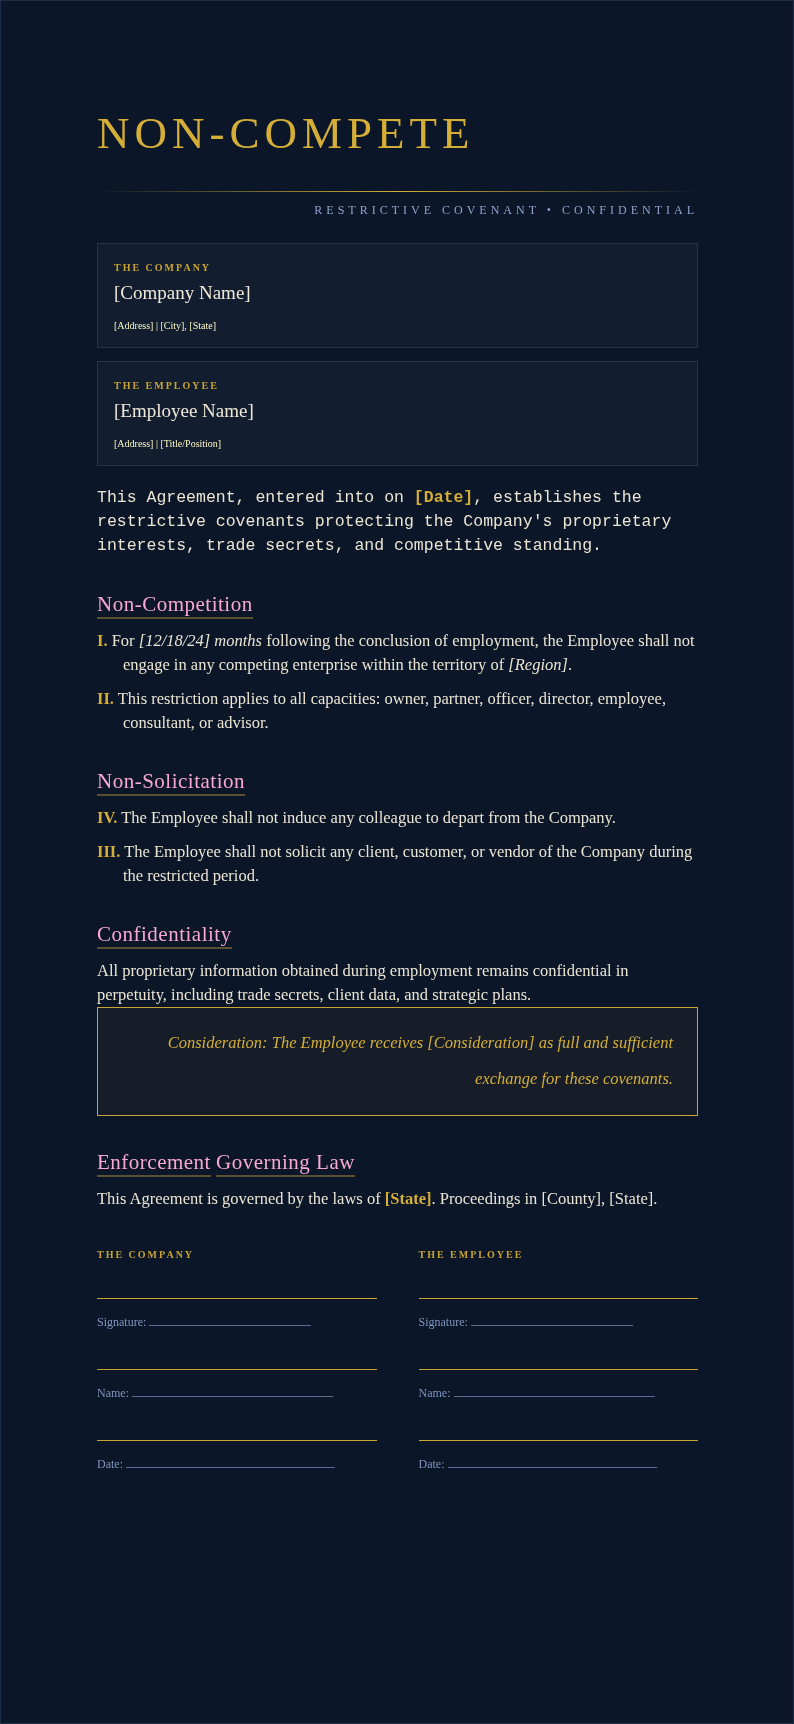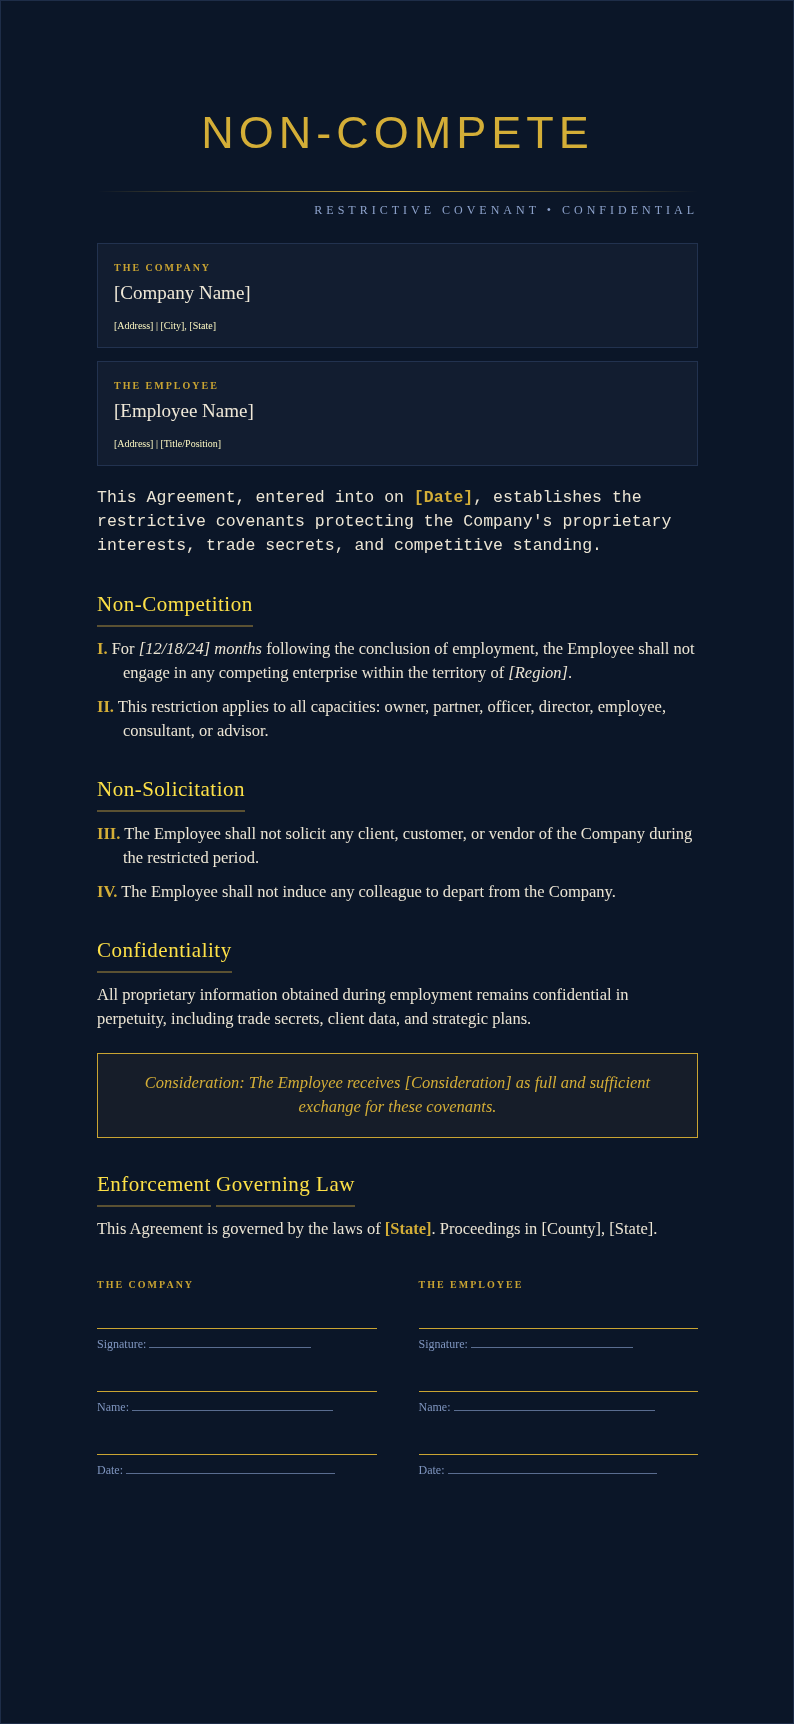--- a/index.html
+++ b/index.html
@@ -6,22 +6,21 @@
   html, body { width: 794px; height: 1724px; background: #0b1628; }
   body {
     font-family: "DejaVu Serif", "Liberation Serif", serif;
     color: #e8e1d0;
     border: 1px solid #1e2d48;
     position: relative;
   }
   .page { padding: 0 95px 0 96px; }
   .title {
     margin-top: 100px;
-    text-align: center;
-    font-family: Liberation Sans, sans-serif;
+    font-family: Liberation Serif, serif;
     color: #d4ae37;
     font-size: 45px;
     letter-spacing: 5px;
     line-height: 64px;
     font-weight: normal;
   }
   .title-rule {
     margin: 26px auto 0;
     width: 600px;
     height: 1px;
@@ -50,60 +49,59 @@
   .party-name { font-family: "Liberation Serif", serif; font-size: 19px; color: #f0e9d8; margin-top: 9px; }
   .party-meta { font-family: "Liberation Serif", serif; font-size: 10px; color: #fef9c3; margin-top: 16px; }
   .intro {
     margin-top: 20px;
     font-family: Liberation Mono, monospace;
     font-size: 16.5px; line-height: 24px; color: #ece5d4;
   }
   .gold-bold { color: #d4ae37; font-weight: bold; }
   h2 {
     font-family: "Liberation Serif", serif;
-    font-weight: normal; color: #fde047;
+    font-weight: normal; color: #f9a8d4;
     font-size: 21px; letter-spacing: 0.5px;
     display: inline-block;
     border-bottom: 2px solid #5b5132;
-    padding-bottom: 8px;
+    padding-bottom: 0;
     margin-top: 34px;
   }
   .clause {
     font-family: "Liberation Serif", serif;
     font-size: 16.5px; line-height: 24px; color: #ece5d4;
     padding-left: 26px; text-indent: -26px;
     margin-top: 10px;
   }
   .clause + .clause { }
   .num { color: #d4ae37; font-weight: bold; }
   .para {
     font-family: "Liberation Serif", serif;
     font-size: 16.5px; line-height: 24px; color: #ece5d4; margin-top: 10px;
   }
   .callout {
-    margin-top: 22px;
     border: 1px solid #c9a432;
     background: #161d29;
     padding: 17px 24px 18px;
-    text-align: center;
+    text-align: right;
     font-family: "Liberation Serif", serif;
     font-style: italic; color: #d4ae37;
-    font-size: 16.5px; line-height: 24px;
+    font-size: 16.5px; line-height: 36px;
   }
   .sigs { display: flex; gap: 42px; margin-top: 38px; }
   .sig-col { flex: 1; }
   .sig-label {
     font-family: "Liberation Serif", serif;
     font-size: 10px; letter-spacing: 2px; color: #c9a432; font-weight: bold;
   }
   .sig-line { border-bottom: 1px solid #c9a432; height: 0; margin-top: 39px; }
   .sig-line.first { margin-top: 38px; }
   .sig-field {
     font-family: "Liberation Serif", serif;
-    font-size: 12px; color: #7f95bf; margin-top: 8px;
+    font-size: 12px; color: #7f95bf; margin-top: 16px;
   }
   .sig-field .blank { display: inline-block; border-bottom: 1px solid #5a6d90; vertical-align: baseline; height: 10px; }
 </style>
 </head>
 <body>
 
 <div class="page">
   <h1 class="title">
     <span>NON-COMPETE</span><br>
   </h1>
@@ -121,22 +119,22 @@
     <div class="party-meta">[Address] | [Title/Position]</div>
   </div>
 
   <p class="intro"><span>This Agreement, entered into on </span><span class="gold-bold">[Date]</span><span>, establishes the restrictive covenants protecting the Company's proprietary interests, trade secrets, and competitive standing.</span></p>
 
   <h2>Non-Competition</h2>
   <p class="clause"><span class="num">I.</span><span> For </span><em>[12/18/24] months</em><span> following the conclusion of employment, the Employee shall not engage in any competing enterprise within the territory of </span><em>[Region]</em><span>.</span></p>
   <p class="clause"><span class="num">II.</span><span> This restriction applies to all capacities: owner, partner, officer, director, employee, consultant, or advisor.</span></p>
 
   <h2>Non-Solicitation</h2>
+  <p class="clause"><span class="num">IV.</span><span> The Employee shall not induce any colleague to depart from the Company.</span></p>
   <p class="clause"><span class="num">III.</span><span> The Employee shall not solicit any client, customer, or vendor of the Company during the restricted period.</span></p>
-  <p class="clause"><span class="num">IV.</span><span> The Employee shall not induce any colleague to depart from the Company.</span></p>
 
   <h2>Confidentiality</h2>
   <p class="para">All proprietary information obtained during employment remains confidential in perpetuity, including trade secrets, client data, and strategic plans.</p>
 
   <div class="callout">Consideration: The Employee receives [Consideration] as full and sufficient exchange for these covenants.</div>
 
   <h2>Enforcement</h2>
 
   <h2>Governing Law</h2>
   <p class="para"><span>This Agreement is governed by the laws of </span><span class="gold-bold">[State]</span><span>. Proceedings in [County], [State].</span></p>

